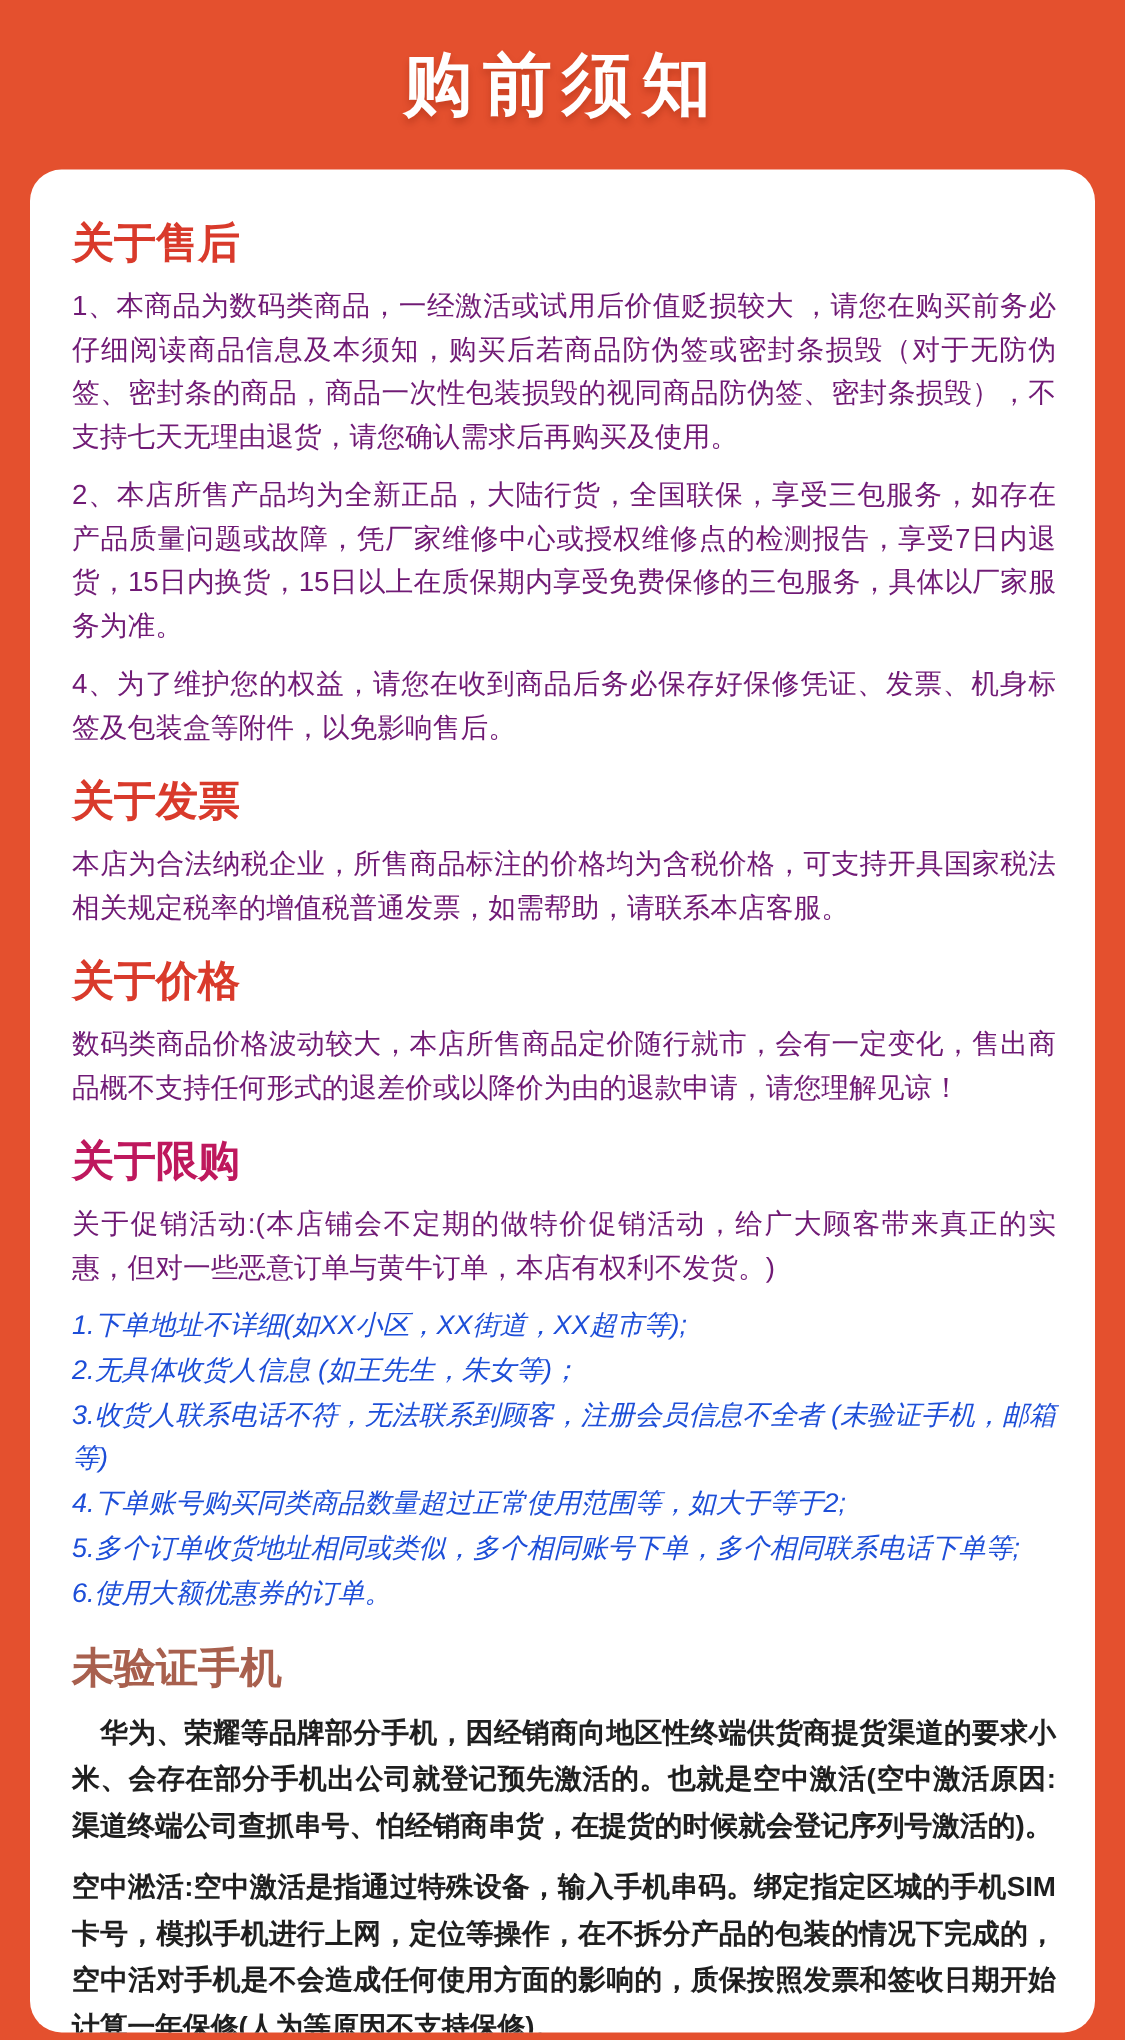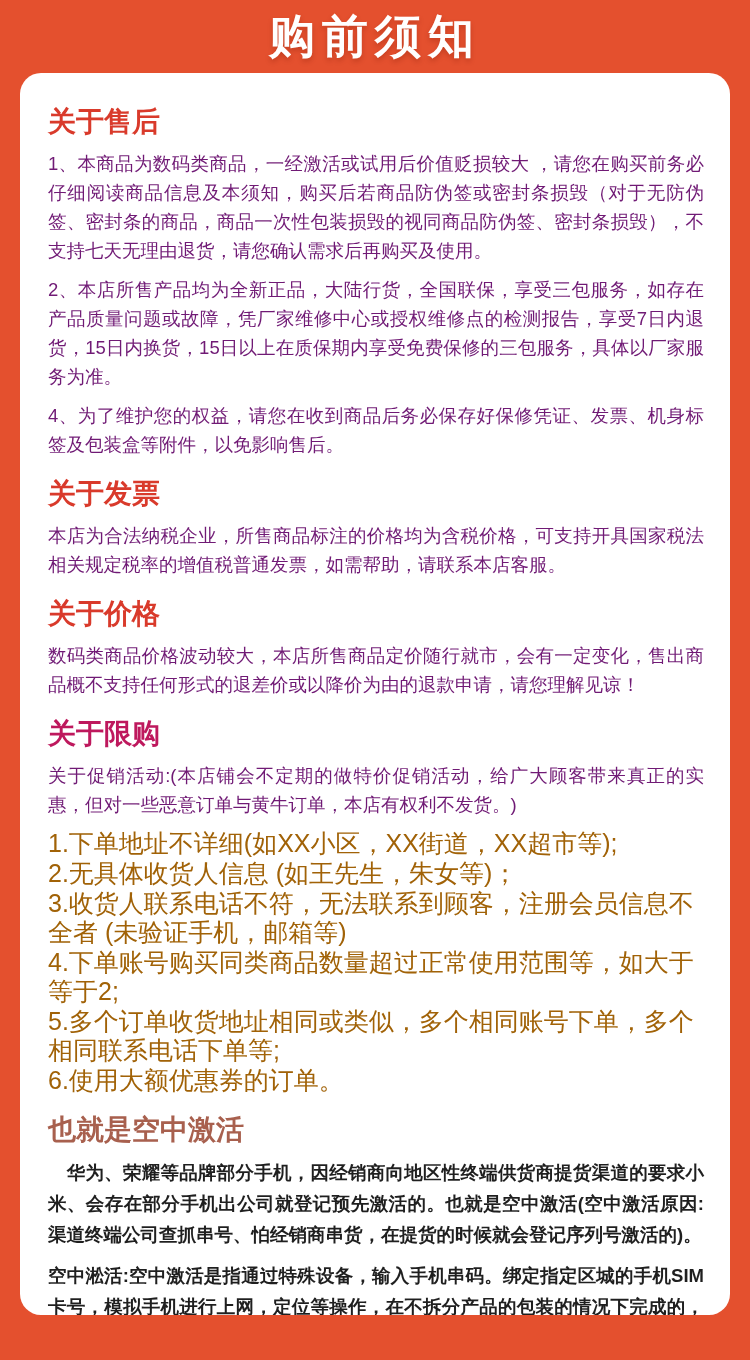--- a/index.html
+++ b/index.html
@@ -5,21 +5,21 @@
   * { box-sizing: border-box; }
   html, body {
     margin: 0; padding: 0;
     width: 750px; height: 1360px;
     font-family: "Liberation Sans", "DejaVu Sans", sans-serif;
     overflow: hidden;
   }
   body { background: #E4502E; }
 
   .title-bar {
-    height: 73px;
+    height: 113px;
     display: flex; align-items: center; justify-content: center;
   }
   .page-title {
     color: #ffffff;
     font-size: 46px;
     font-weight: 800;
     letter-spacing: 7px;
     text-shadow: 0 3px 5px rgba(120,20,0,0.28);
   }
 
@@ -43,24 +43,25 @@
   .section p {
     font-size: 18.5px;
     line-height: 29px;
     color: #701a75;
     margin: 0 0 10px 0;
     text-align: justify;
   }
 
   .limit-list { margin: 2px 0 0 0; }
   .limit-list .limit-item {
-    font-size: 25px;
+    font-size: 18px;
     line-height: 29px;
-    color: #a16207;
+    color: #1d4ed8;
     margin-bottom: 1px;
+    font-style: italic;
   }
 
   .section.emphasis p {
     font-weight: 700;
     line-height: 31px;
     color: #1f1f1f;
   }
 </style>
 </head>
 <body>
@@ -105,20 +106,20 @@
         <div class="limit-item">1.下单地址不详细(如XX小区，XX街道，XX超市等);</div>
         <div class="limit-item">2.无具体收货人信息 (如王先生，朱女等)；</div>
         <div class="limit-item">3.收货人联系电话不符，无法联系到顾客，注册会员信息不全者 (未验证手机，邮箱等)</div>
         <div class="limit-item">4.下单账号购买同类商品数量超过正常使用范围等，如大于等于2;</div>
         <div class="limit-item">5.多个订单收货地址相同或类似，多个相同账号下单，多个相同联系电话下单等;</div>
         <div class="limit-item">6.使用大额优惠券的订单。</div>
       </div>
   </div>
 
   <div class="section emphasis">
-    <h2 style="color: rgb(168, 96, 78);">也就是空中激活</h2>
+    <h2 style="color: rgb(168, 96, 78);">未验证手机</h2>
     <div class="paragraphs">
         <p>　华为、荣耀等品牌部分手机，因经销商向地区性终端供货商提货渠道的要求小米、会存在部分手机出公司就登记预先激活的。也就是空中激活(空中激活原因:渠道终端公司查抓串号、怕经销商串货，在提货的时候就会登记序列号激活的)。</p>
         <p>空中淞活:空中激活是指通过特殊设备，输入手机串码。绑定指定区城的手机SIM卡号，模拟手机进行上网，定位等操作，在不拆分产品的包装的情况下完成的，空中活对手机是不会造成任何使用方面的影响的，质保按照发票和签收日期开始计算一年保修(人为等原因不支持保修)。</p>
       </div>
 
   </div>
 </div>
 
 </body></html>

